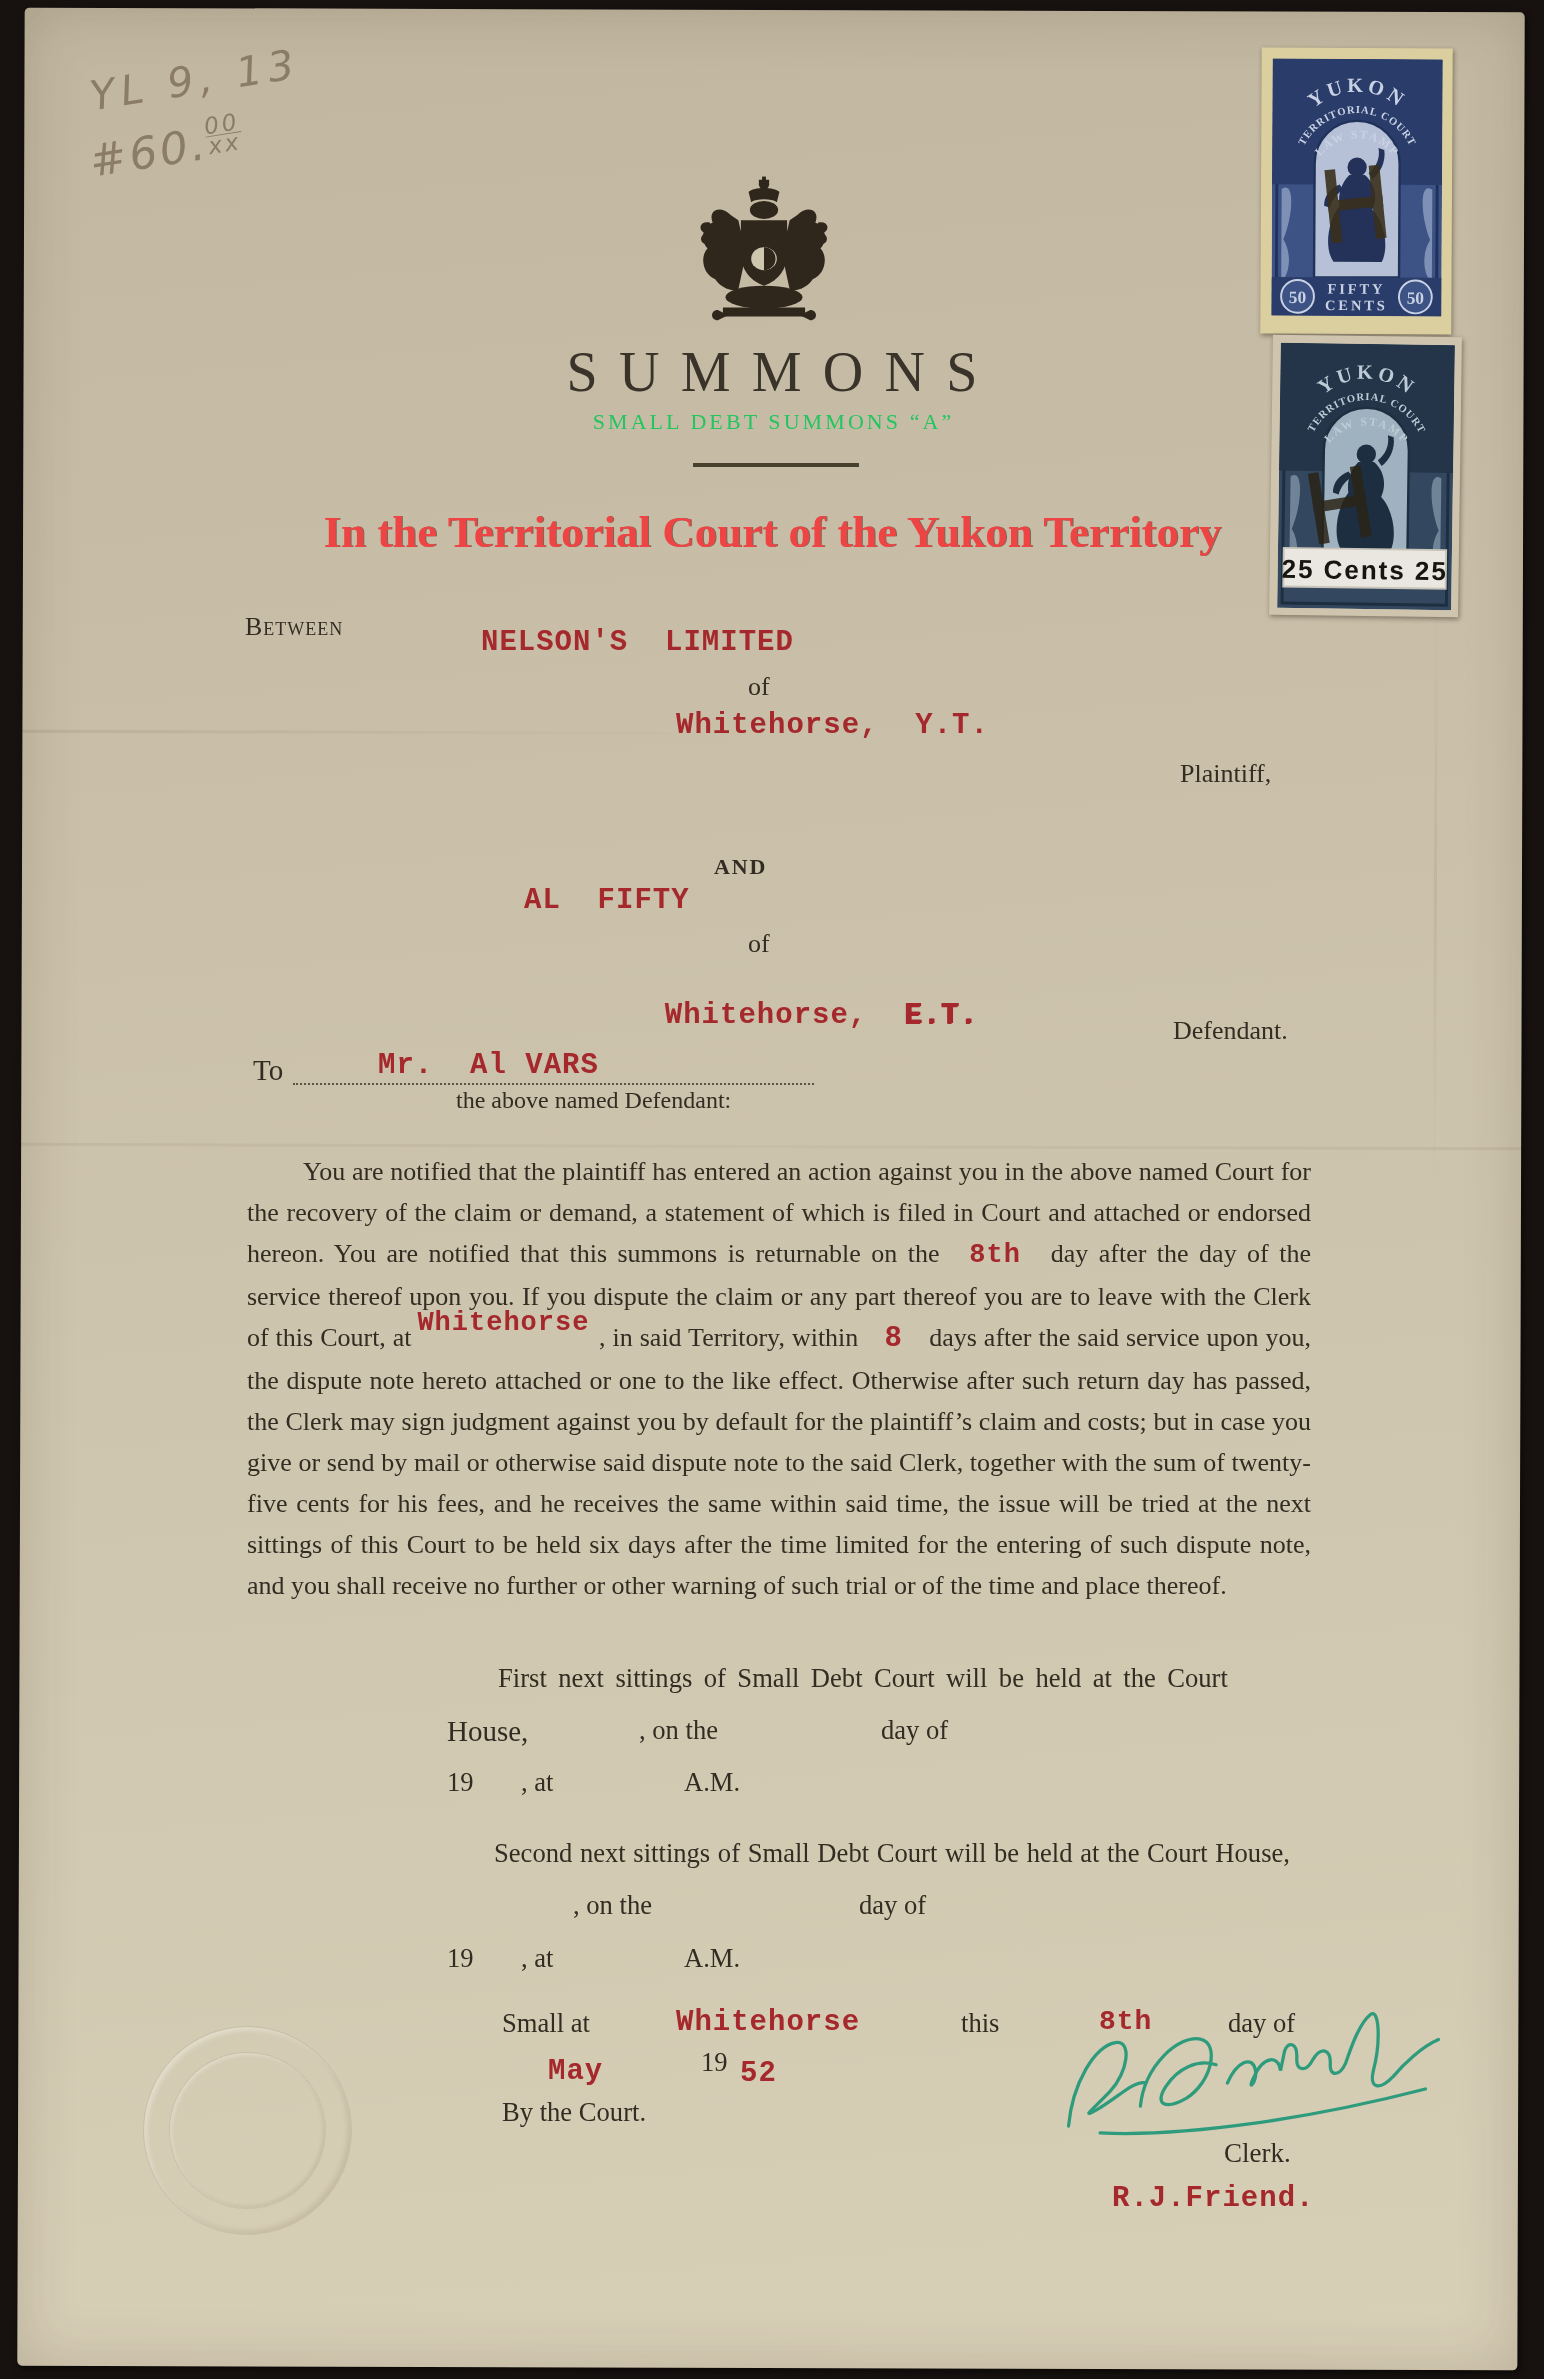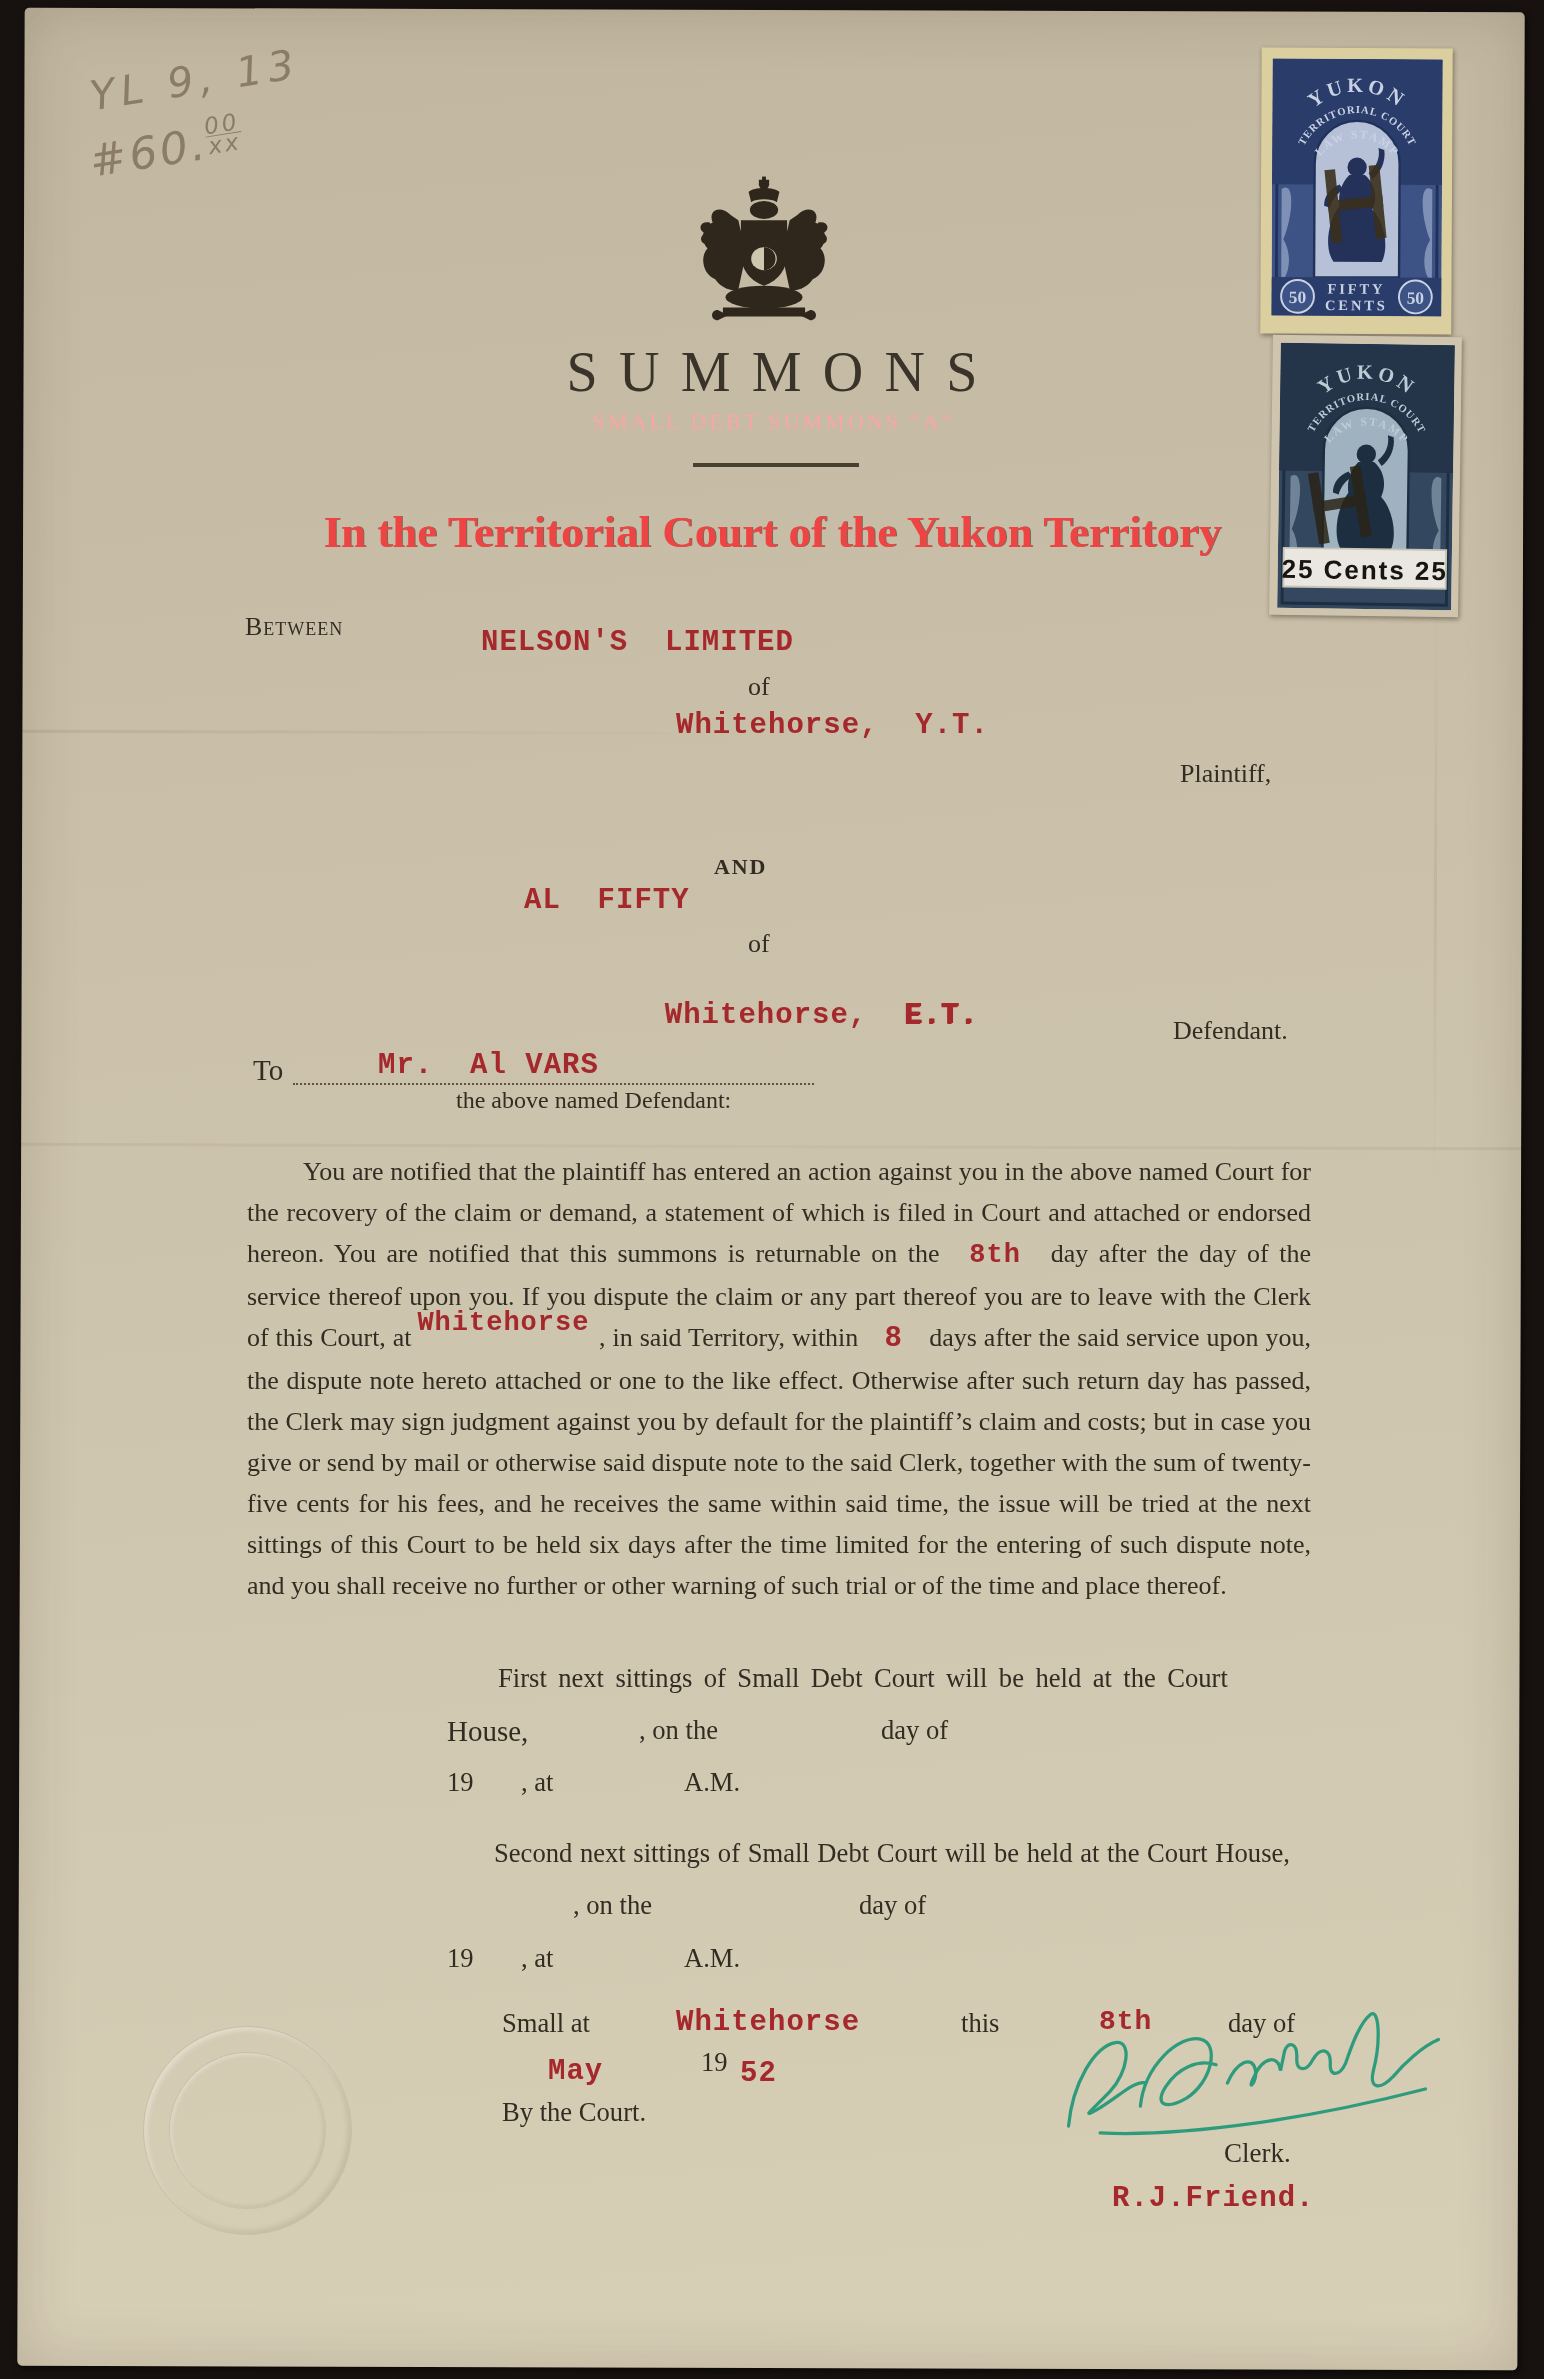--- a/index.html
+++ b/index.html
@@ -19,21 +19,21 @@
     position:absolute;left:21px;top:9.7px;width:1500px;height:2358px;
     background:linear-gradient(175deg,#c1b7a0 0%,#c9bfa8 30%,#cfc6af 60%,#d8cfb7 100%);
     transform:rotate(0.18deg);
     border-radius:4.8px;
     box-shadow:inset 0 0 58px rgba(60,45,25,.18), 1.9px 2.9px 7.7px rgba(0,0,0,.6);
   }
   .pr{font-family:"Liberation Serif",serif;color:var(--ink);text-align:center;}
   .tw{font-family:"Liberation Mono",monospace;color:var(--red);font-weight:700;white-space:pre;letter-spacing:1px;}
   .pencil{font-family:"DejaVu Sans",sans-serif;font-style:italic;color:var(--pencil);}
   .title{font-size:56px;letter-spacing:.38em;color:#3a332a;}
-  .subtitle{font-size:22px;letter-spacing:.14em;color:#fca5a5;}
+  .subtitle{font-size:22px;letter-spacing:.14em;color:#22c55e;}
   .blackletter{font-size:45px;font-weight:700;color:#ef4444;letter-spacing:0px;text-shadow:1px 0 0 rgba(48,40,30,.55);}
   .smallcaps{font-variant:small-caps;}
   .bodytext{
     width:1064px;font-size:26px;line-height:41px;text-align:justify;
     text-indent:56px;color:#332c22;margin:4px;
   }
   .super{position:relative;top:-16.4px;padding:0 9.7px 0 5.8px;}
   .gap{padding:0 19.3px;}
   .crease{position:absolute;pointer-events:none;}
   .seal{

